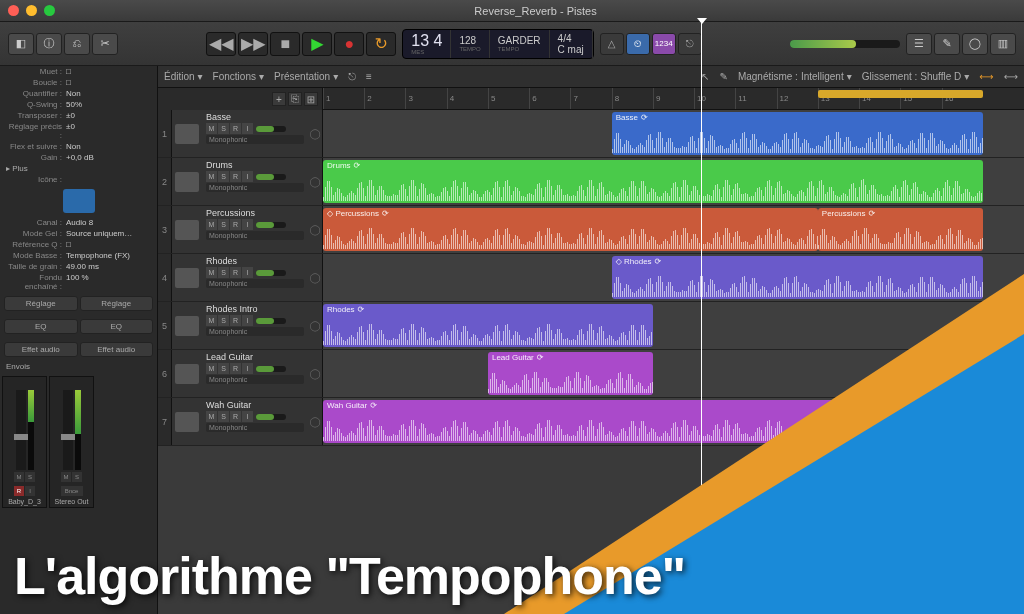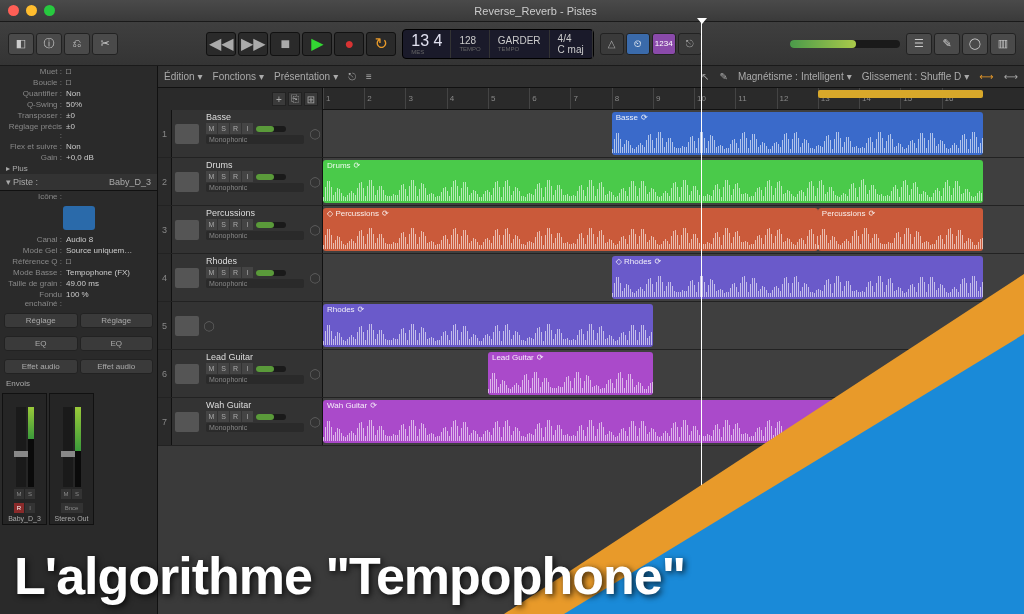--- a/index.html
+++ b/index.html
@@ -215,24 +215,20 @@
         </div>
         <div class="insp-row">
           <div class="insp-label">Gain :</div>
           <div class="insp-val">+0,0 dB</div>
         </div>
       </div>
     <div class="insp-row">
         <span>▸ Plus</span>
       </div>
 
-    <div class="insp-header">
-      <span>▾ <span>Piste :</span></span>
-      <span>Baby_D_3</span>
-    </div>
     <div class="insp-row">
         <div class="insp-label">Icône :</div>
       </div>
     <div class="insp-icon-box">
         <div class="insp-icon"></div>
       </div>
     <div id="insp-piste-rows">
         <div class="insp-row">
           <div class="insp-label">Canal :</div>
           <div class="insp-val">Audio 8</div>
@@ -1513,20 +1509,33 @@
               </div>
             </div>
           </div>
         </div>
         <div class="track-row">
           <div class="track-header">
     <div class="track-num">5</div>
     <div class="track-icon">
               <div class="tr-icon-img"></div>
             </div>
+    <div class="track-info">
+      <div class="track-name">Rhodes Intro</div>
+      <div class="track-btns">
+        <div class="tb">M</div>
+        <div class="tb">S</div>
+        <div class="tb">R</div>
+        <div class="tb">I</div>
+        <div class="track-mini-vol">
+                  <div class="tmv-fill"></div>
+                </div>
+      </div>
+      <div class="track-mode">Monophonic</div>
+    </div>
     <div class="track-headphone">◯</div>
           </div>
           <div class="track-lane">
             <div class="region" style="background: rgb(106, 90, 202); left: 0px; width: 329.882px;">
               <div class="reg-label">Rhodes <span>⟳</span></div>
               <div class="wave">
                 <div class="wave-bar" style="left: 0px; height: 4px;"></div>
                 <div class="wave-bar" style="left: 2px; height: 14.0641px;"></div>
                 <div class="wave-bar" style="left: 4px; height: 20.1233px;"></div>
                 <div class="wave-bar" style="left: 6px; height: 20.0058px;"></div>

